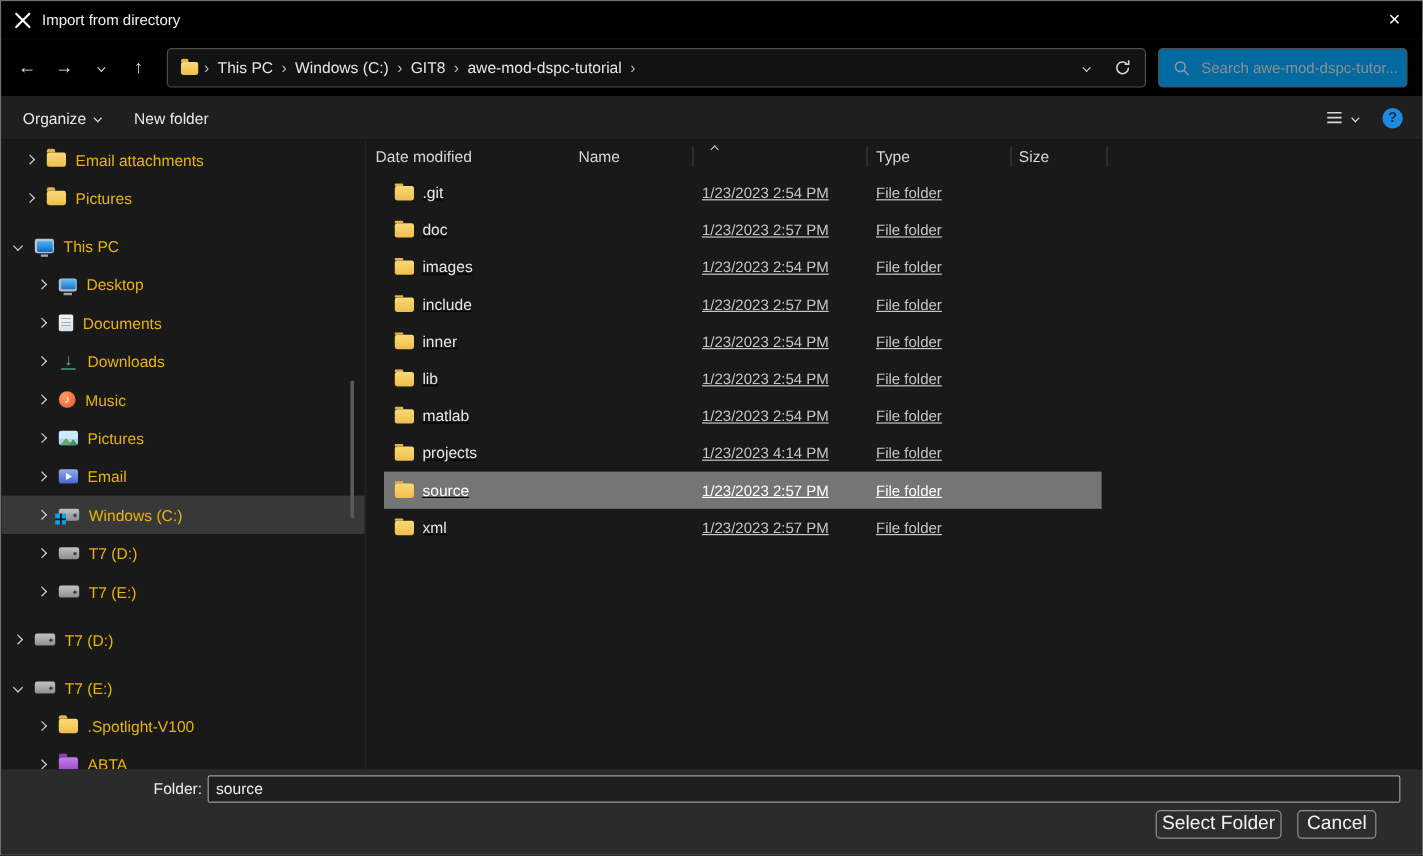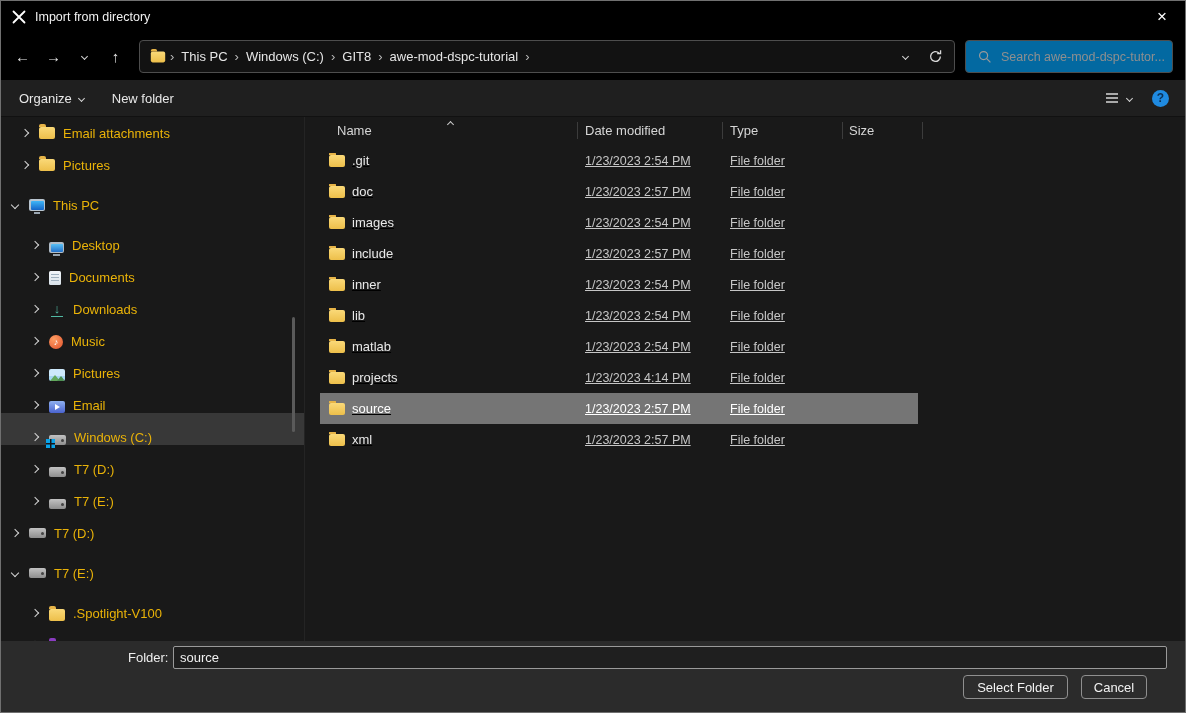--- a/index.html
+++ b/index.html
@@ -40,21 +40,21 @@
   
   .main { flex:1; display:flex; background:#191919; overflow:hidden; }
 
   
   .sidebar { width:303px; flex:none; position:relative; overflow:hidden; }
   .side-item { height:32px; display:flex; align-items:center; cursor:default; }
   .side-item.gap { margin-top:8px; }
   .side-item.selected { background:#383838; }
   .lvl1 { padding-left:6px; }
   .lvl2 { padding-left:16px; }
-  .lvl3 { padding-left:26px;align-items:flex-end; }
+  .lvl3 { padding-left:26px; }
   .chev-box { width:16px; height:16px; display:flex; align-items:center; justify-content:center; margin-right:6px; flex:none; }
   .side-item .label { font-size:13px; color:#eab308; white-space:nowrap; }
   .sb-scroll { position:absolute; right:9px; top:200px; width:3px; height:115px; background:#5a5a5a; border-radius:2px; }
 
   
   .ic { display:inline-block; flex:none; margin-right:8px; position:relative; }
   .ic-folder { width:16px; height:12px; background:linear-gradient(#fad978,#edbf4a); border-radius:2px; }
   .ic-folder::before { content:""; position:absolute; top:-3px; left:0; width:7px; height:3px; background:#e7b447; border-radius:2px 2px 0 0; }
   .ic-folder-purple { width:16px; height:12px; background:linear-gradient(#c77fe8,#9a44cc); border-radius:2px; }
   .ic-folder-purple::before { content:""; position:absolute; top:-3px; left:0; width:7px; height:3px; background:#8a3cc0; border-radius:2px 2px 0 0; }
@@ -106,21 +106,21 @@
   .c-size { width:76px;  padding-left:7px; }
   .fname { font-size:13px; color:#e8e8e8; }
   .fmeta { font-size:12.5px; color:#c6c6c6; }
   .file-row.selected .fname, .file-row.selected .fmeta { color:#fff; }
   .file-row .ic-folder { margin-right:7px; }
 
   
   .footer { height:71px; flex:none; background:#2b2b2b; position:relative; }
   .f-label { position:absolute; left:127px; top:9px; width:40px; text-align:right; font-size:13px; color:#eee; }
   .f-input { position:absolute; left:172px; top:5px; width:994px; height:23px; background:#1f1f1f; border:1px solid #9a9a9a; border-radius:2px; color:#f0f0f0; font-size:13px; font-family:inherit; padding:0 6px; outline:none; }
-  .btn { position:absolute; top:34px; height:24px; background:#2d2d2d; border:1px solid #8f8f8f; border-radius:4px; color:#f2f2f2; font-size:13px; font-family:inherit; }
+  .btn { position:absolute; top:34px; height:24px; background:#2d2d2d; border:1px solid #8f8f8f; border-radius:4px; color:#f2f2f2; font-size:16px; font-family:inherit; }
   .btn.select { left:962px; width:105px; }
   .btn.cancel { left:1080px; width:66px; }
 </style>
 </head>
 <body>
 
 <div class="window">
 
   <div class="titlebar">
     <svg class="app-icon" viewBox="0 0 16 16">
@@ -315,25 +315,25 @@
             </span>
             <span class="ic ic-folder-purple"></span>
             <span class="label">ABTA</span>
           </div>
         </div>
       <div class="sb-scroll"></div>
     </div>
 
     <div class="filelist">
       <div class="header-row">
+        <div class="hcell date">Date modified</div>
         <div class="hcell name">
           <span class="chev up tiny sortcaret"></span>
           <span>Name</span>
         </div>
-        <div class="hcell date">Date modified</div>
         <div class="hcell type">Type</div>
         <div class="hcell size">Size</div>
         <div class="vsep" style="left:272px"></div>
         <div class="vsep" style="left:417px"></div>
         <div class="vsep" style="left:537px"></div>
         <div class="vsep" style="left:617px"></div>
       </div>
       <div class="rows">
           <div class="file-row">
             <div class="cell c-name">

